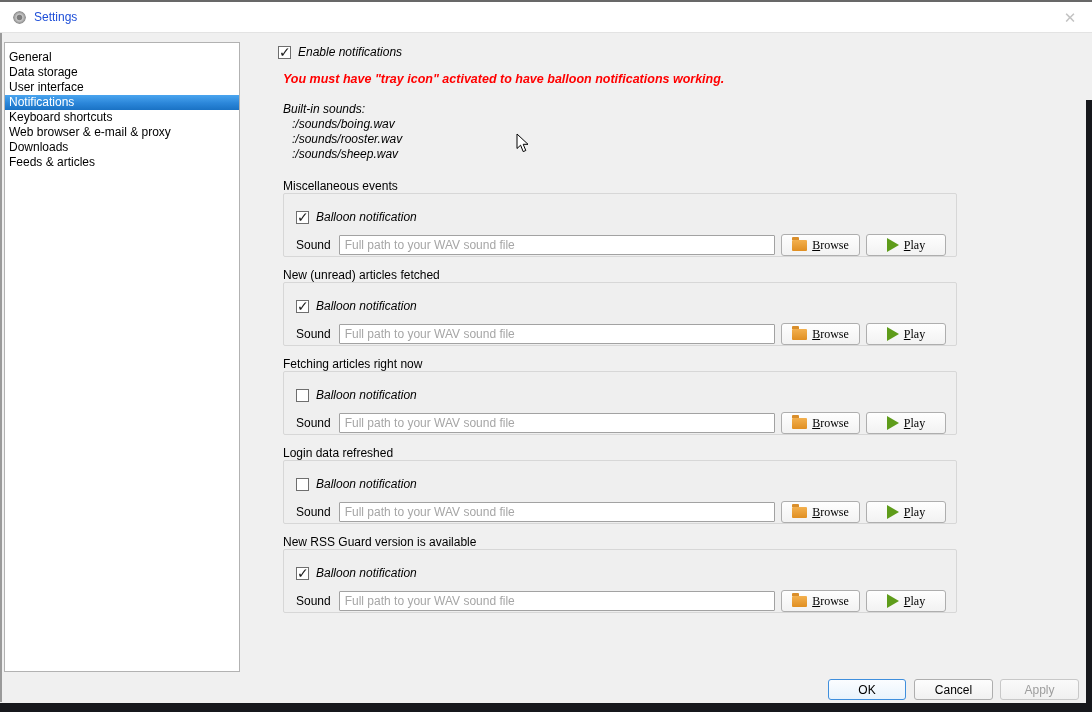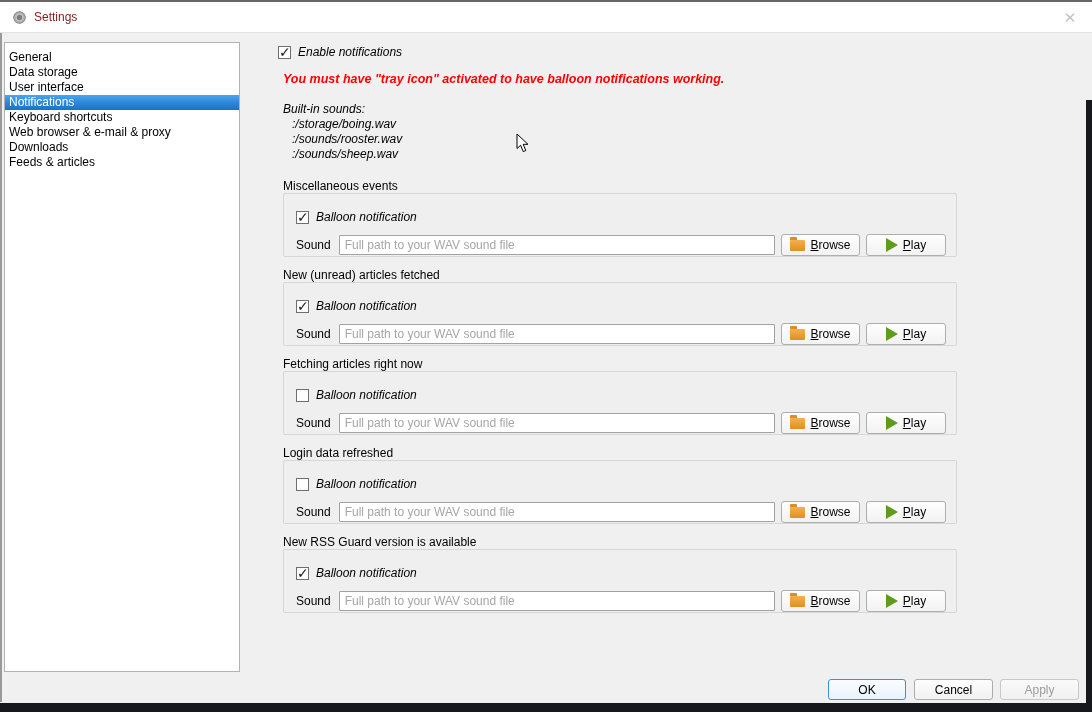--- a/index.html
+++ b/index.html
@@ -13,21 +13,21 @@
   
   .titlebar{
     position:absolute;left:0;top:0;width:1092px;height:33px;
     background:#ffffff;border-top:2px solid #686868;border-bottom:1px solid #e3e3e3;
     box-sizing:border-box;display:flex;align-items:center;
   }
   .app-icon{
     width:13px;height:13px;border-radius:50%;margin-left:13px;
     background:radial-gradient(circle at 50% 50%, #7d7d7d 25%, #c9c9c9 35%, #8f8f8f 65%, #dedede 72%);
   }
-  .title-text{margin-left:8px;color:#7f1d1d;}
+  .title-text{margin-left:8px;color:#1d4ed8;}
   .close-btn{
     position:absolute;right:8px;top:4px;width:28px;height:24px;
     display:flex;align-items:center;justify-content:center;
     color:#c2c2c2;font-size:15px;cursor:default;
   }
   .left-edge{position:absolute;left:0;top:33px;width:2px;height:669px;background:#9a9a9a;}
   .frame-right{position:absolute;left:1086px;top:100px;width:6px;height:612px;}
   .frame-bottom{position:absolute;left:0;top:703px;width:1092px;height:9px;}
 
   
@@ -74,21 +74,21 @@
     flex:1 1 auto;height:20px;box-sizing:border-box;
     border:1px solid #a2a2a2;background:#fff;border-radius:1px;
     font-family:"Liberation Sans","DejaVu Sans",sans-serif;font-size:12px;
     padding:0 5px;color:#000;outline:none;
   }
   .sound-input::placeholder{color:#a6a6a6;opacity:1;}
   .btn{
     height:22px;box-sizing:border-box;border:1px solid #aeaeae;border-radius:3px;
     background:linear-gradient(180deg,#fefefe,#f2f2f2);
     display:flex;align-items:center;justify-content:center;gap:5px;
-    font-size:12px;color:#000;cursor:default;flex:0 0 auto;
+    font-size:12px;color:#000;cursor:default;flex:0 0 auto;font-family:Liberation Serif, serif;
   }
   .btn-browse{width:79px;}
   .btn-play{width:80px;}
   .mn{text-decoration:underline;}
   .folder-icon{
     width:15px;height:11px;position:relative;flex:0 0 auto;
     background:linear-gradient(180deg,#f3b04e,#e08f22);
     border-radius:1px 1px 1px 1px;
   }
   .folder-icon::before{
@@ -141,21 +141,21 @@
 
   <div class="row-check enable-row">
     <span class="checkbox checked"></span>
     <span>Enable notifications</span>
   </div>
 
   <div class="warning">You must have "tray icon" activated to have balloon notifications working.</div>
 
   <div class="builtin">
     <div>Built-in sounds:</div>
-    <div class="file">:/storage/boing.wav</div>
+    <div class="file">:/sounds/boing.wav</div>
     <div class="file">:/sounds/rooster.wav</div>
     <div class="file">:/sounds/sheep.wav</div>
   </div>
 
   <div class="group" style="top:139px">
     <div class="group-title">Miscellaneous events</div>
     <div class="group-panel">
       <div class="row-check">
         <span class="checkbox checked"></span>
         <span>Balloon notification</span>

